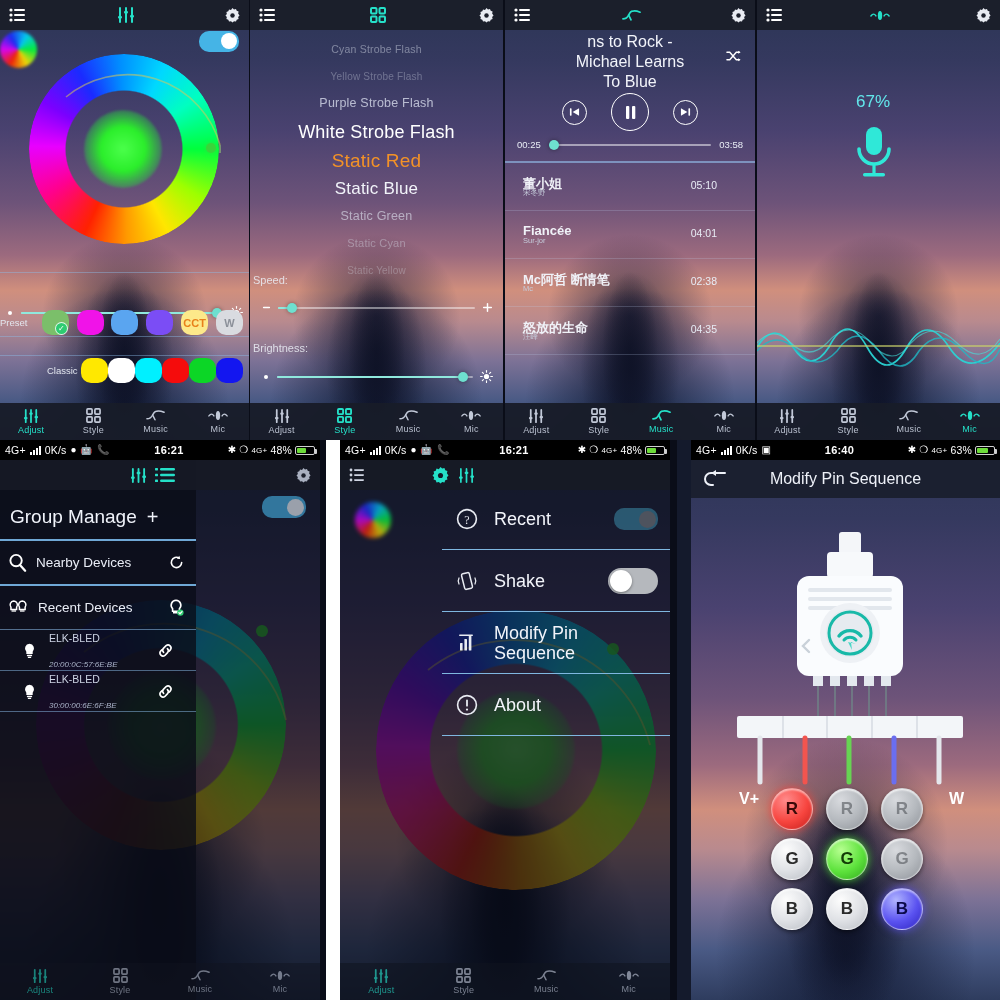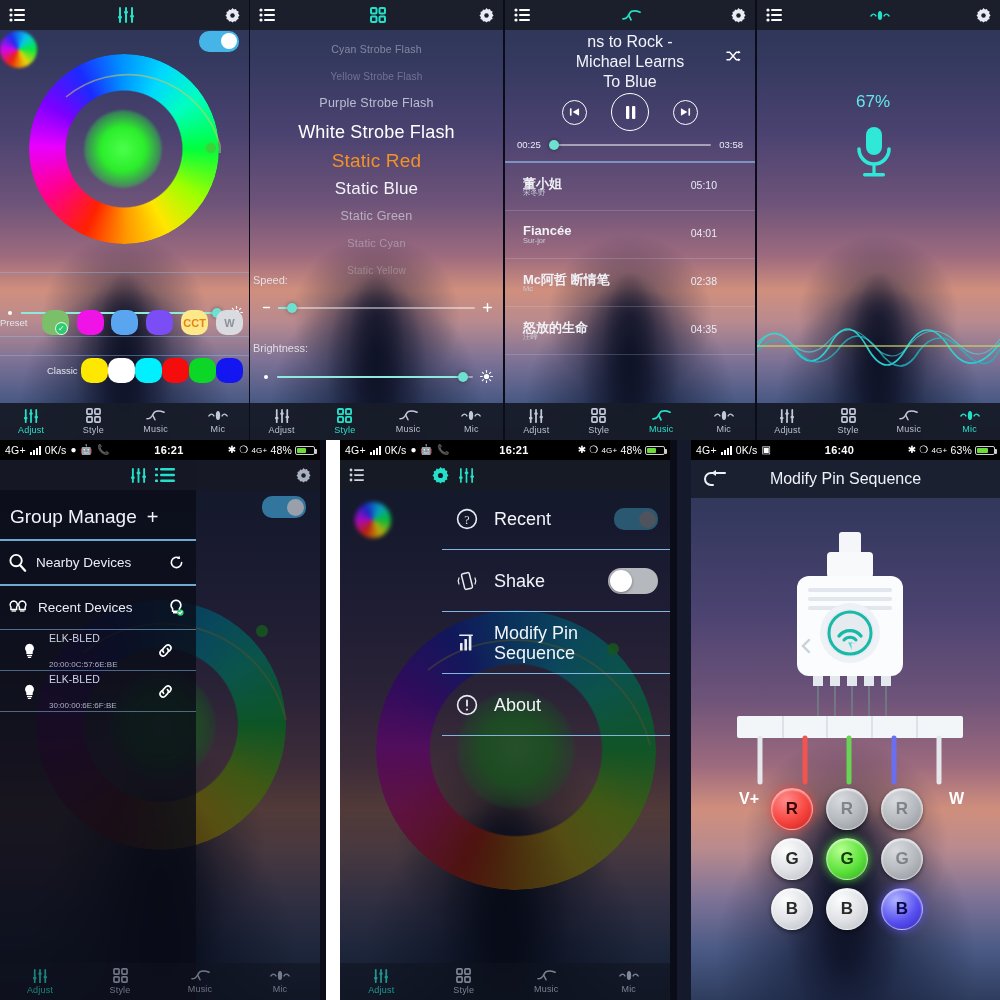--- a/index.html
+++ b/index.html
@@ -138,21 +138,21 @@
   }
 
   
   #pE { left: 0; top: 440px; width: 320px; height: 560px; }
   .dim { position: absolute; inset: 0; background: rgba(4,6,14,.62); }
   .drawer { position: absolute; left: 0; top: 20px; bottom: 0; width: 196px; background: rgba(10,13,24,.80); }
   .gm-row { position: relative; height: 43px; display: flex; align-items: center; padding-left: 8px; gap: 9px; }
   .gm-row .lbl { font-size: 13.5px; color: #e9edf6; }
   .dev-row { position: relative; height: 41px; display: flex; align-items: center; padding-left: 22px; gap: 12px; }
   .dev-name { font-size: 10.5px; color: #cdd4e4; }
-  .dev-mac { font-size: 8px; color: #aab3c8; margin-top: 16px; }
+  .dev-mac { font-size: 8px; color: #aab3c8; margin-top: 16px; font-style: italic; }
 
   
   #pF { left: 326px; top: 440px; width: 344px; height: 560px; background: #fff; }
   .menu { position: absolute; left: 116px; right: 0; top: 48px; }
   .menu-item { position: relative; height: 62px; display: flex; align-items: center; padding: 0 12px 0 14px; gap: 16px; }
   .menu-item .mlabel { font-size: 18px; color: #f2f4fa; line-height: 1.12; flex: 1; }
   .menu-sep { position: absolute; left: 0; right: 0; bottom: 0; height: 1.5px; background: #7fb7e0; }
 
   
   #pG { left: 677px; top: 440px; width: 323px; height: 560px; }

